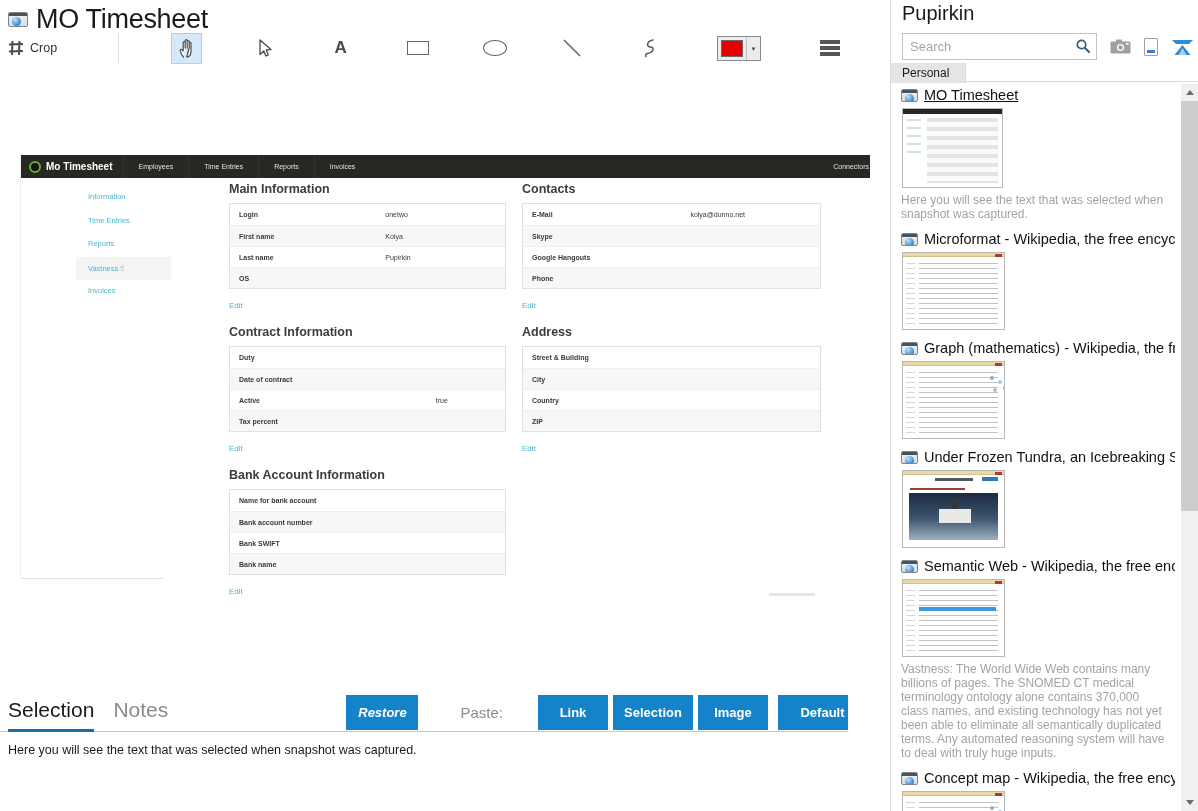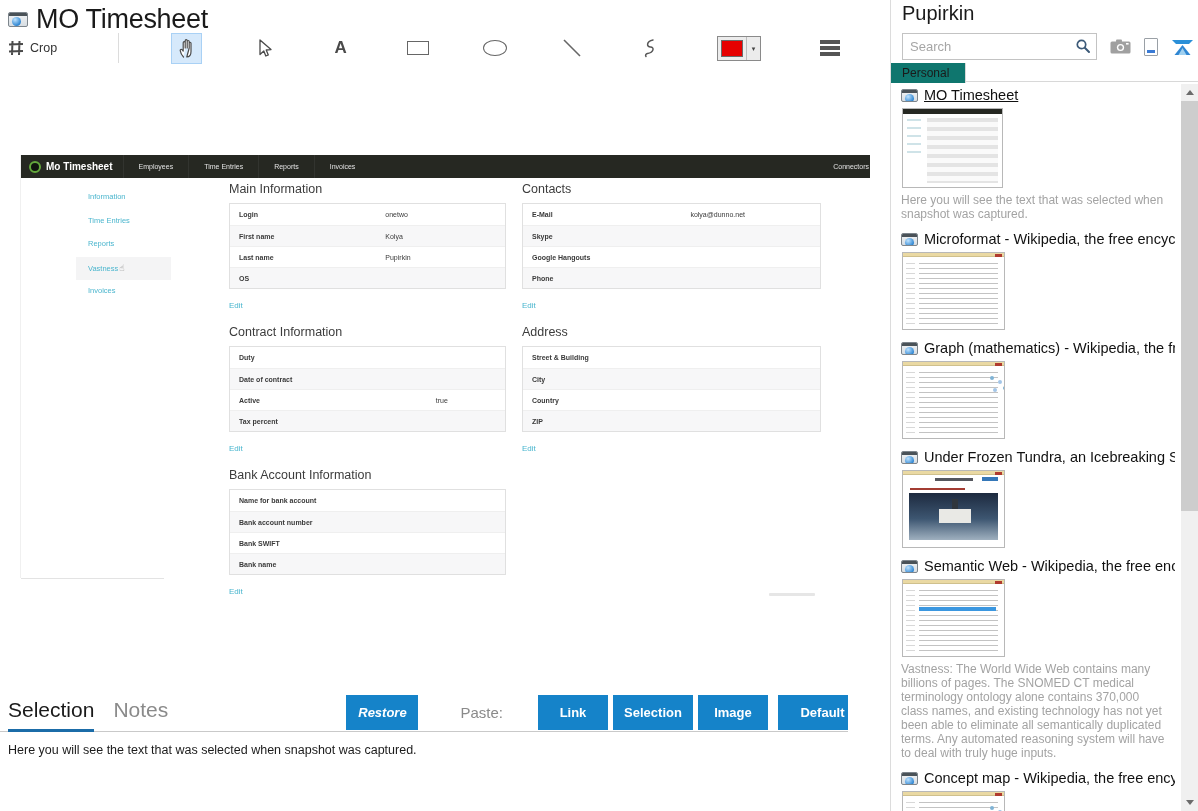--- a/index.html
+++ b/index.html
@@ -52,21 +52,21 @@
 
   .shot-side { position:absolute; left:55px; top:8px; width:95px; }
   .shot-side a { display:block; height:23.5px; padding:6px 0 0 12px; font-size:7.5px; color:#4cb6ce; text-decoration:none; }
   .shot-side a.active { background:#f4f4f5; }
   .cursor-glyph { color:#8a8a8a; font-size:9px; margin-left:1px; font-family:"DejaVu Sans",sans-serif; }
 
   .col { position:absolute; top:4px; }
   .col-a { left:208px; width:277px; }
   .col-b { left:501px; width:299px; }
   .col section { margin-bottom:13px; }
-  .sec-h { font-size:12.5px; font-weight:400; color:#3c3c3c; margin-bottom:7px; }
+  .sec-h { font-size:12.5px; font-weight:700; color:#3c3c3c; margin-bottom:7px; }
   .tbl { border:1px solid #e0e0e0; background:#fff; }
   .trow { height:21px; display:flex; align-items:center; padding-left:9px; border-top:1px solid #efefef; background:#fff; }
   .trow:first-child { border-top:none; }
   .trow:nth-child(even) { background:#f7f7f8; }
   .tl { width:55%; font-size:7px; font-weight:bold; color:#3a3a3a; }
   .tv { font-size:7px; color:#3a3a3a; }
   .wide-label .tl { width:74%; }
   .edit-row { text-align:left; padding:5px 2px 0 0; }
   .edit { color:#49b6ce; font-size:8px; text-decoration:none; }
   .shot-footline { position:absolute; left:0; bottom:-1px; width:143px; height:1px; background:#e3e3e3; }
@@ -95,21 +95,21 @@
   .search-wrap { position:relative; width:204px; height:27px; }
   .search-input { width:100%; height:100%; border:1px solid #c3c3c3; padding:0 26px 0 7px; font-size:13px;
     color:#444; font-family:inherit; outline:none; background:#fff; }
   .search-input::placeholder { color:#a6a6a6; }
   .mag { position:absolute; right:6px; top:5px; }
   .sr-ico { margin-left:13px; display:flex; align-items:center; }
   .page-ico { width:14px; height:18px; border:1.5px solid #9aa0a6; background:#fff; position:relative; border-radius:1px; }
   .page-ico::after { content:""; position:absolute; left:2px; right:2px; bottom:2px; height:3px; background:#3a7bd5; }
 
   .tab-row { position:absolute; left:0; top:63px; right:0; height:19px; border-bottom:1px solid #d8d8d8; }
-  .ptab { position:absolute; left:0; top:0; height:20px; background:#0f766e; border-right:1px solid #d8d8d8;
+  .ptab { position:absolute; left:0; top:0; height:20px; background:#e5e5e5; border-right:1px solid #d8d8d8;
     padding:3px 16px 0 11px; font-size:12px; color:#1a1a1a;text-align:right; }
 
   .snap-list { position:absolute; left:0; top:84px; right:17px; bottom:0; padding:2px 6px 0 10px; overflow:hidden; }
   .snap-item { margin-bottom:9px; }
   .si-title-row { display:flex; align-items:center; gap:6px; height:18px; }
   .si-title { font-size:14.5px; color:#111; white-space:nowrap; overflow:hidden; flex:1; }
   .si-title.underlined { text-decoration:underline; }
   .si-desc { width:268px; font-size:12px; line-height:14px; color:#a3a3a3; margin-top:5px; }
   .si-desc.clip { max-height:103px; overflow:hidden; }
 

